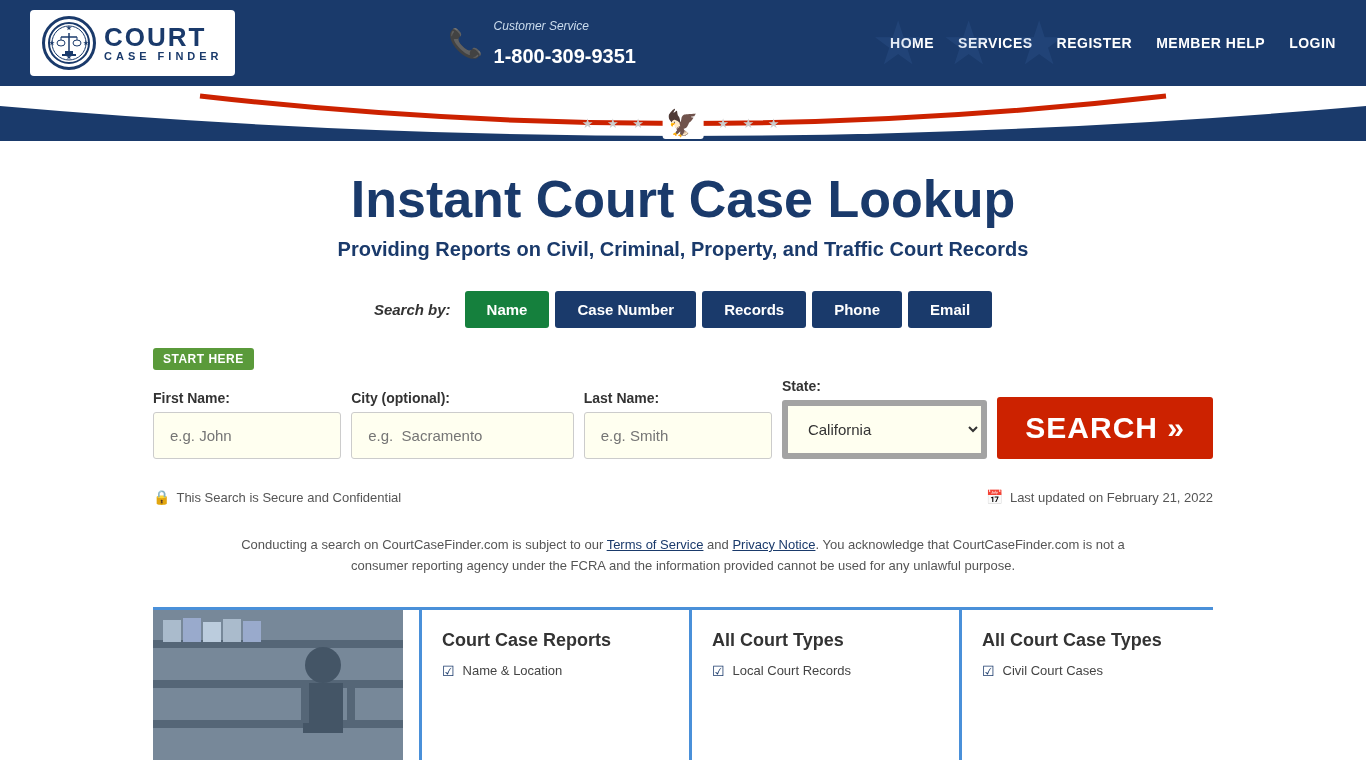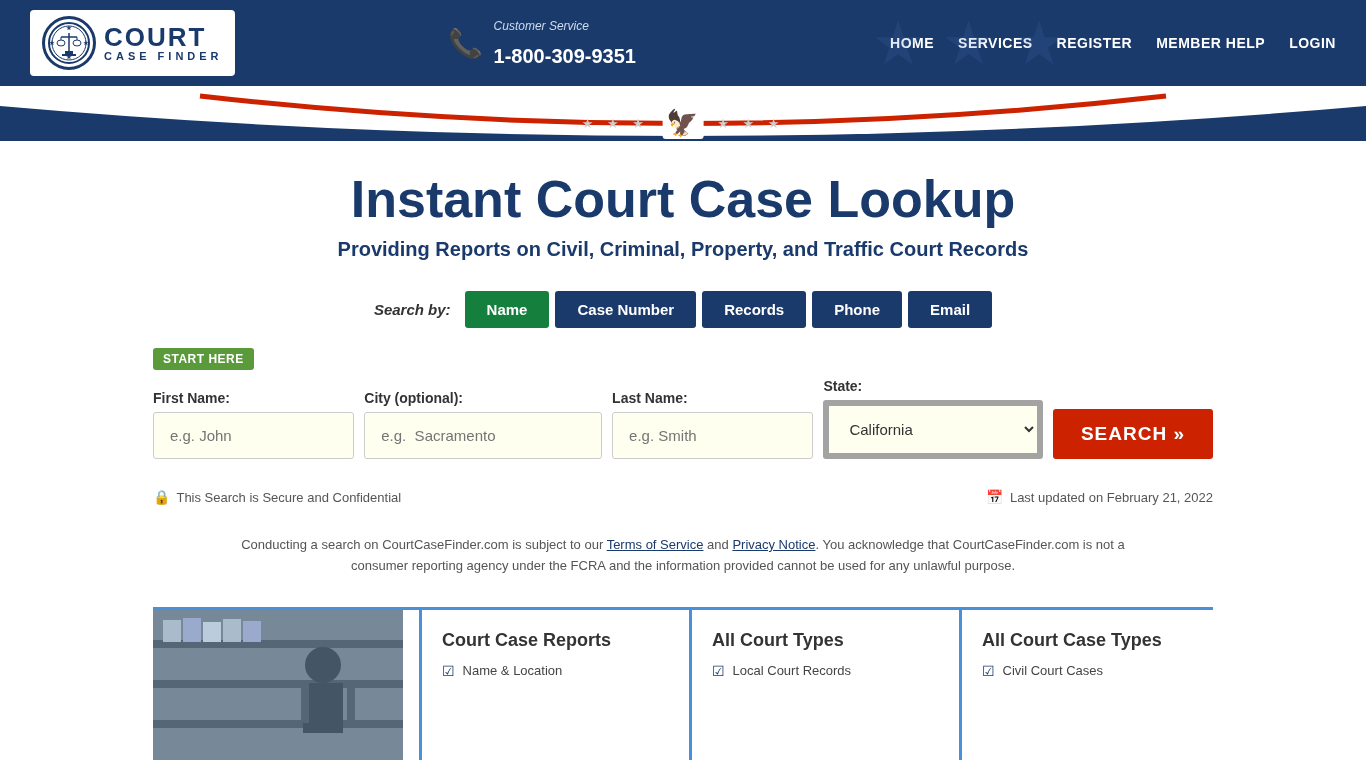--- a/index.html
+++ b/index.html
@@ -215,21 +215,21 @@
       background: #fffff0;
       color: #333;
       width: 100%;
       appearance: auto;
     }
     .search-btn {
       background: #cc2200;
       color: #fff;
       border: none;
       padding: 14px 28px;
-      font-size: 19px;
+      font-size: 30px;
       font-weight: bold;
       cursor: pointer;
       border-radius: 3px;
       white-space: nowrap;
       letter-spacing: 1px;
       align-self: flex-end;
     }
 
     
     .security-row {

